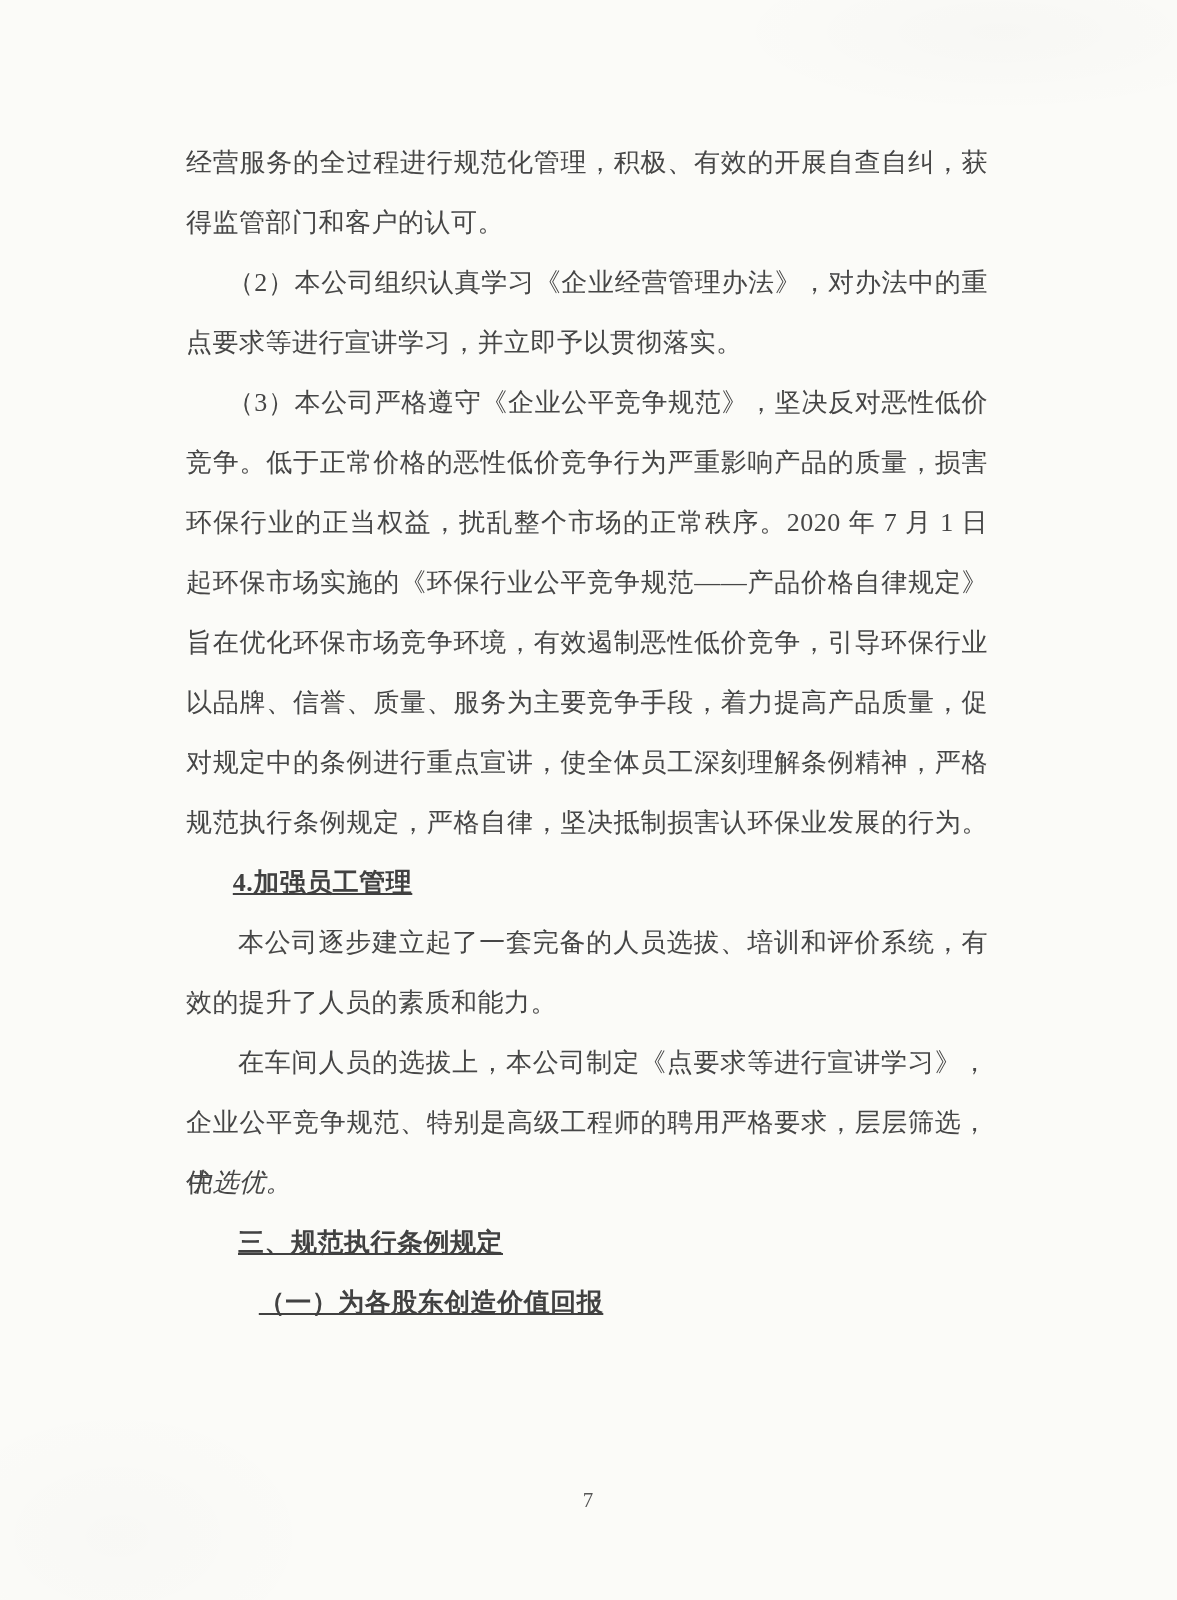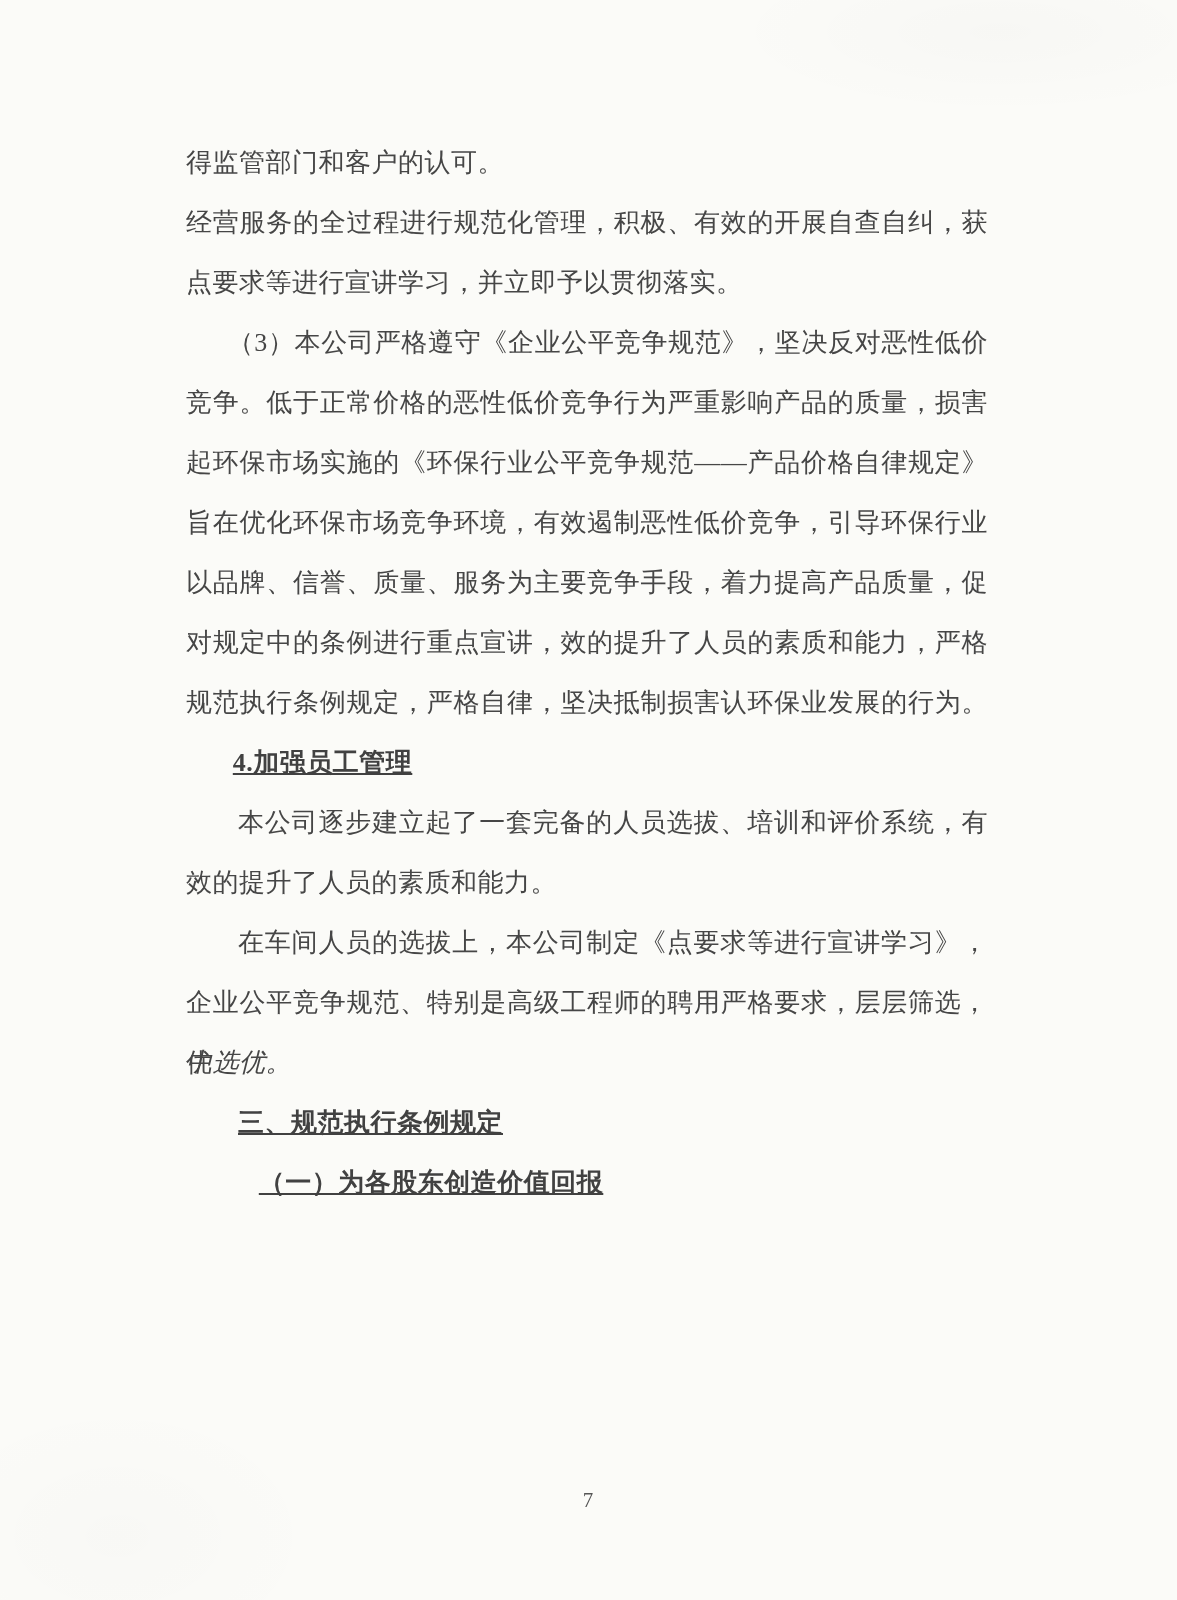--- a/index.html
+++ b/index.html
@@ -55,29 +55,31 @@
     color: #555;
     letter-spacing: 1px;
   }
 </style>
 </head>
 <body>
 
 <div class="page">
 
   <main class="text-body">
+      <div class="text-line fill" style="text-indent: 0em;">经营服务的全过程进行规范化管理，积极、有效的开展自查自纠，获</div>
       <div class="text-line" style="text-indent: 0em;">得监管部门和客户的认可。</div>
-      <div class="text-line fill" style="text-indent: 0em;">经营服务的全过程进行规范化管理，积极、有效的开展自查自纠，获</div>
+      <div class="text-line fill" style="text-indent: 1.6em;">（2）本公司组织认真学习《企业经营管理办法》，对办法中的重</div>
       <div class="text-line" style="text-indent: 0em;">点要求等进行宣讲学习，并立即予以贯彻落实。</div>
       <div class="text-line fill" style="text-indent: 1.6em;">（3）本公司严格遵守《企业公平竞争规范》，坚决反对恶性低价</div>
       <div class="text-line fill" style="text-indent: 0em;">竞争。低于正常价格的恶性低价竞争行为严重影响产品的质量，损害</div>
+      <div class="text-line fill" style="text-indent: 0em;">环保行业的正当权益，扰乱整个市场的正常秩序。2020 年 7 月 1 日</div>
       <div class="text-line fill" style="text-indent: 0em;">起环保市场实施的《环保行业公平竞争规范——产品价格自律规定》</div>
       <div class="text-line fill" style="text-indent: 0em;">旨在优化环保市场竞争环境，有效遏制恶性低价竞争，引导环保行业</div>
       <div class="text-line fill" style="text-indent: 0em;">以品牌、信誉、质量、服务为主要竞争手段，着力提高产品质量，促</div>
-      <div class="text-line fill" style="text-indent: 0em;">对规定中的条例进行重点宣讲，效的提升了人员的素质和能力，严格</div>
+      <div class="text-line fill" style="text-indent: 0em;">对规定中的条例进行重点宣讲，使全体员工深刻理解条例精神，严格</div>
       <div class="text-line fill" style="text-indent: 0em;">规范执行条例规定，严格自律，坚决抵制损害认环保业发展的行为。</div>
       <div class="text-line bold" style="text-indent: 1.8em;">4.加强员工管理</div>
       <div class="text-line fill" style="text-indent: 2em;">本公司逐步建立起了一套完备的人员选拔、培训和评价系统，有</div>
       <div class="text-line" style="text-indent: 0em;">效的提升了人员的素质和能力。</div>
       <div class="text-line fill" style="text-indent: 2em;">在车间人员的选拔上，本公司制定《点要求等进行宣讲学习》，</div>
       <div class="text-line fill" style="text-indent: 0em;">企业公平竞争规范、特别是高级工程师的聘用严格要求，层层筛选，优</div>
       <div class="text-line" style="text-indent: 0em; font-style: italic;">中选优。</div>
       <div class="text-line bold" style="text-indent: 2em;">三、规范执行条例规定</div>
       <div class="text-line bold" style="text-indent: 2.8em;">（一）为各股东创造价值回报</div>
     </main>

